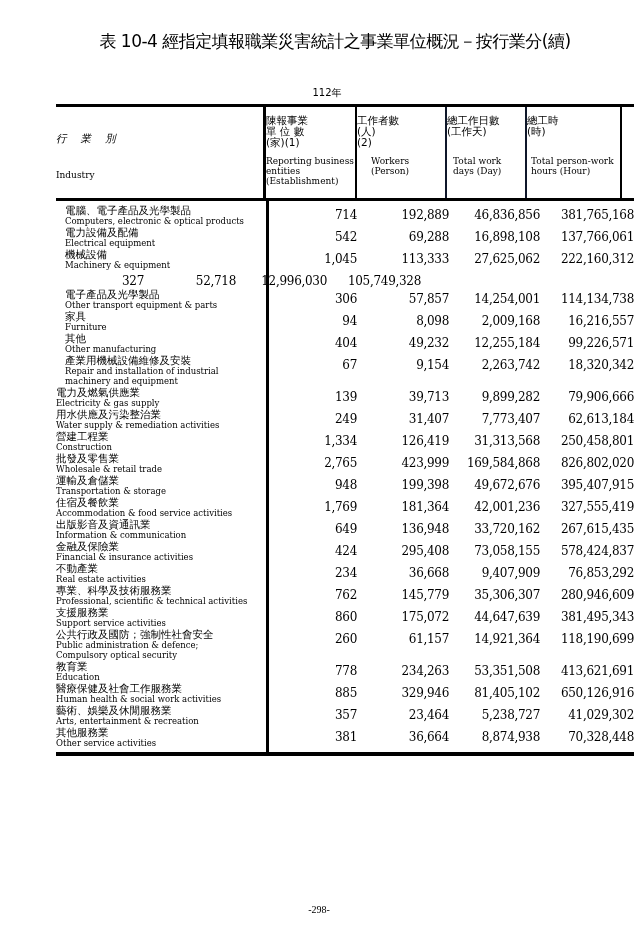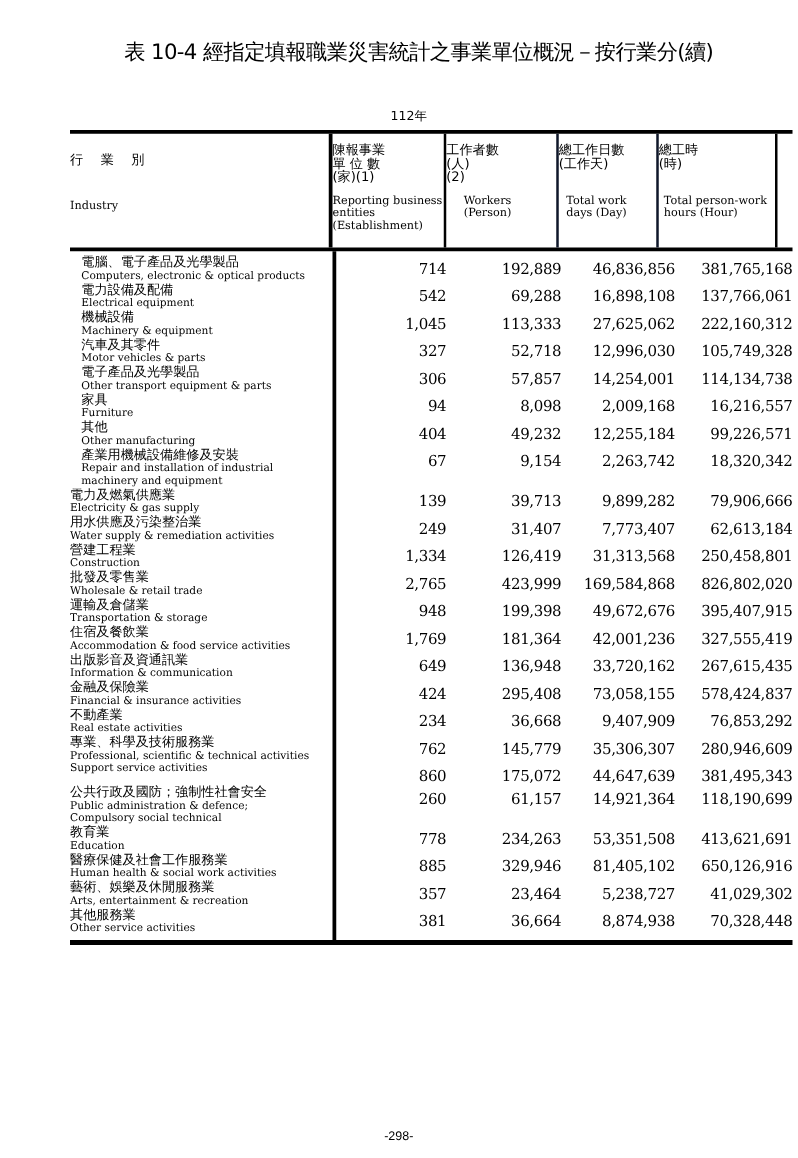--- a/index.html
+++ b/index.html
@@ -13,38 +13,38 @@
   .topline { height:3px; background:#000; }
   .hdr { display:flex; height:91px; }
   .hcell { box-sizing:border-box; font-size:9px; line-height:10px; padding-top:8px; }
   .hcell .zh { font-family:"DejaVu Sans","Liberation Sans",sans-serif; font-size:10.5px; line-height:11px; }
   .hcell .en { margin-top:8px; font-size:9px; line-height:10px; }
   .c0 { width:210px; border-right:3px solid #000; }
   .c1 { width:91px; border-right:2px solid #000; }
   .c2 { width:90px; border-right:2px solid #0f172a; }
   .c3 { width:80px; border-right:2px solid #0f172a; }
   .c4 { width:95px; border-right:2px solid #000; }
-  .c0 .zh { margin-top:8px; letter-spacing:14px; }
+  .c0 .zh { margin-top:18px; letter-spacing:14px;font-style:italic; }
   .c0 .en { margin-top:26px; }
   .midline { height:3px; background:#000; }
   .body { position:relative; }
   .body::before { content:""; position:absolute; left:210px; top:0; bottom:0; width:3px; background:#000; }
   .row { display:flex; position:relative; }
   .row .lab { width:213px; box-sizing:border-box; padding-left:0; }
   .row .lab .zh { font-family:"DejaVu Sans","Liberation Sans",sans-serif; font-size:10.5px; line-height:12px; }
   .row .lab .en { font-size:8.5px; line-height:10px; white-space:nowrap; }
   .row .lab.sub .zh, .row .lab.sub .en { padding-left:9px; }
   .num { box-sizing:border-box; text-align:right; font-size:12px; line-height:14px; padding-top:4px; letter-spacing:-0.3px; }
   .n1 { width:88px; padding-right:0; }
   .n2 { width:92px; }
   .n3 { width:91px; }
   .n4 { width:94px; }
   .botline { height:4px; background:#000; }
   .page { position:absolute; top:904px; left:0; width:638px; text-align:center;
-          font-family:Liberation Sans, sans-serif; font-size:10px; }
+          font-family:Liberation Serif, serif; font-size:10px; }
 </style>
 </head>
 <body>
 
 <div class="title">表 10-4 經指定填報職業災害統計之事業單位概況－按行業分(續)</div>
 <div class="year">112年</div>
 
 <div class="tbl">
   <div class="topline"></div>
   <div class="hdr">
@@ -102,24 +102,20 @@
         <div class="lab sub">
           <div class="zh">機械設備</div>
           <div class="en">Machinery &amp; equipment</div>
         </div>
         <div class="num n1">1,045</div>
         <div class="num n2">113,333</div>
         <div class="num n3">27,625,062</div>
         <div class="num n4">222,160,312</div>
       </div>
       <div class="row">
-        <div class="lab sub">
-          <div class="zh">汽車及其零件</div>
-          <div class="en">Motor vehicles &amp; parts</div>
-        </div>
         <div class="num n1">327</div>
         <div class="num n2">52,718</div>
         <div class="num n3">12,996,030</div>
         <div class="num n4">105,749,328</div>
       </div>
       <div class="row">
         <div class="lab sub">
           <div class="zh">電子產品及光學製品</div>
           <div class="en">Other transport equipment &amp; parts</div>
         </div>
@@ -254,32 +250,33 @@
           <div class="zh">專業、科學及技術服務業</div>
           <div class="en">Professional, scientific &amp; technical activities</div>
         </div>
         <div class="num n1">762</div>
         <div class="num n2">145,779</div>
         <div class="num n3">35,306,307</div>
         <div class="num n4">280,946,609</div>
       </div>
       <div class="row">
         <div class="lab">
+          <div class="zh">支援服務業</div>
           <div class="en">Support service activities</div>
         </div>
         <div class="num n1">860</div>
         <div class="num n2">175,072</div>
         <div class="num n3">44,647,639</div>
         <div class="num n4">381,495,343</div>
       </div>
       <div class="row">
         <div class="lab">
           <div class="zh">公共行政及國防；強制性社會安全</div>
           <div class="en">Public administration &amp; defence;</div>
-          <div class="en">Compulsory social technical</div>
+          <div class="en">Compulsory optical security</div>
         </div>
         <div class="num n1">260</div>
         <div class="num n2">61,157</div>
         <div class="num n3">14,921,364</div>
         <div class="num n4">118,190,699</div>
       </div>
       <div class="row">
         <div class="lab">
           <div class="zh">教育業</div>
           <div class="en">Education</div>

